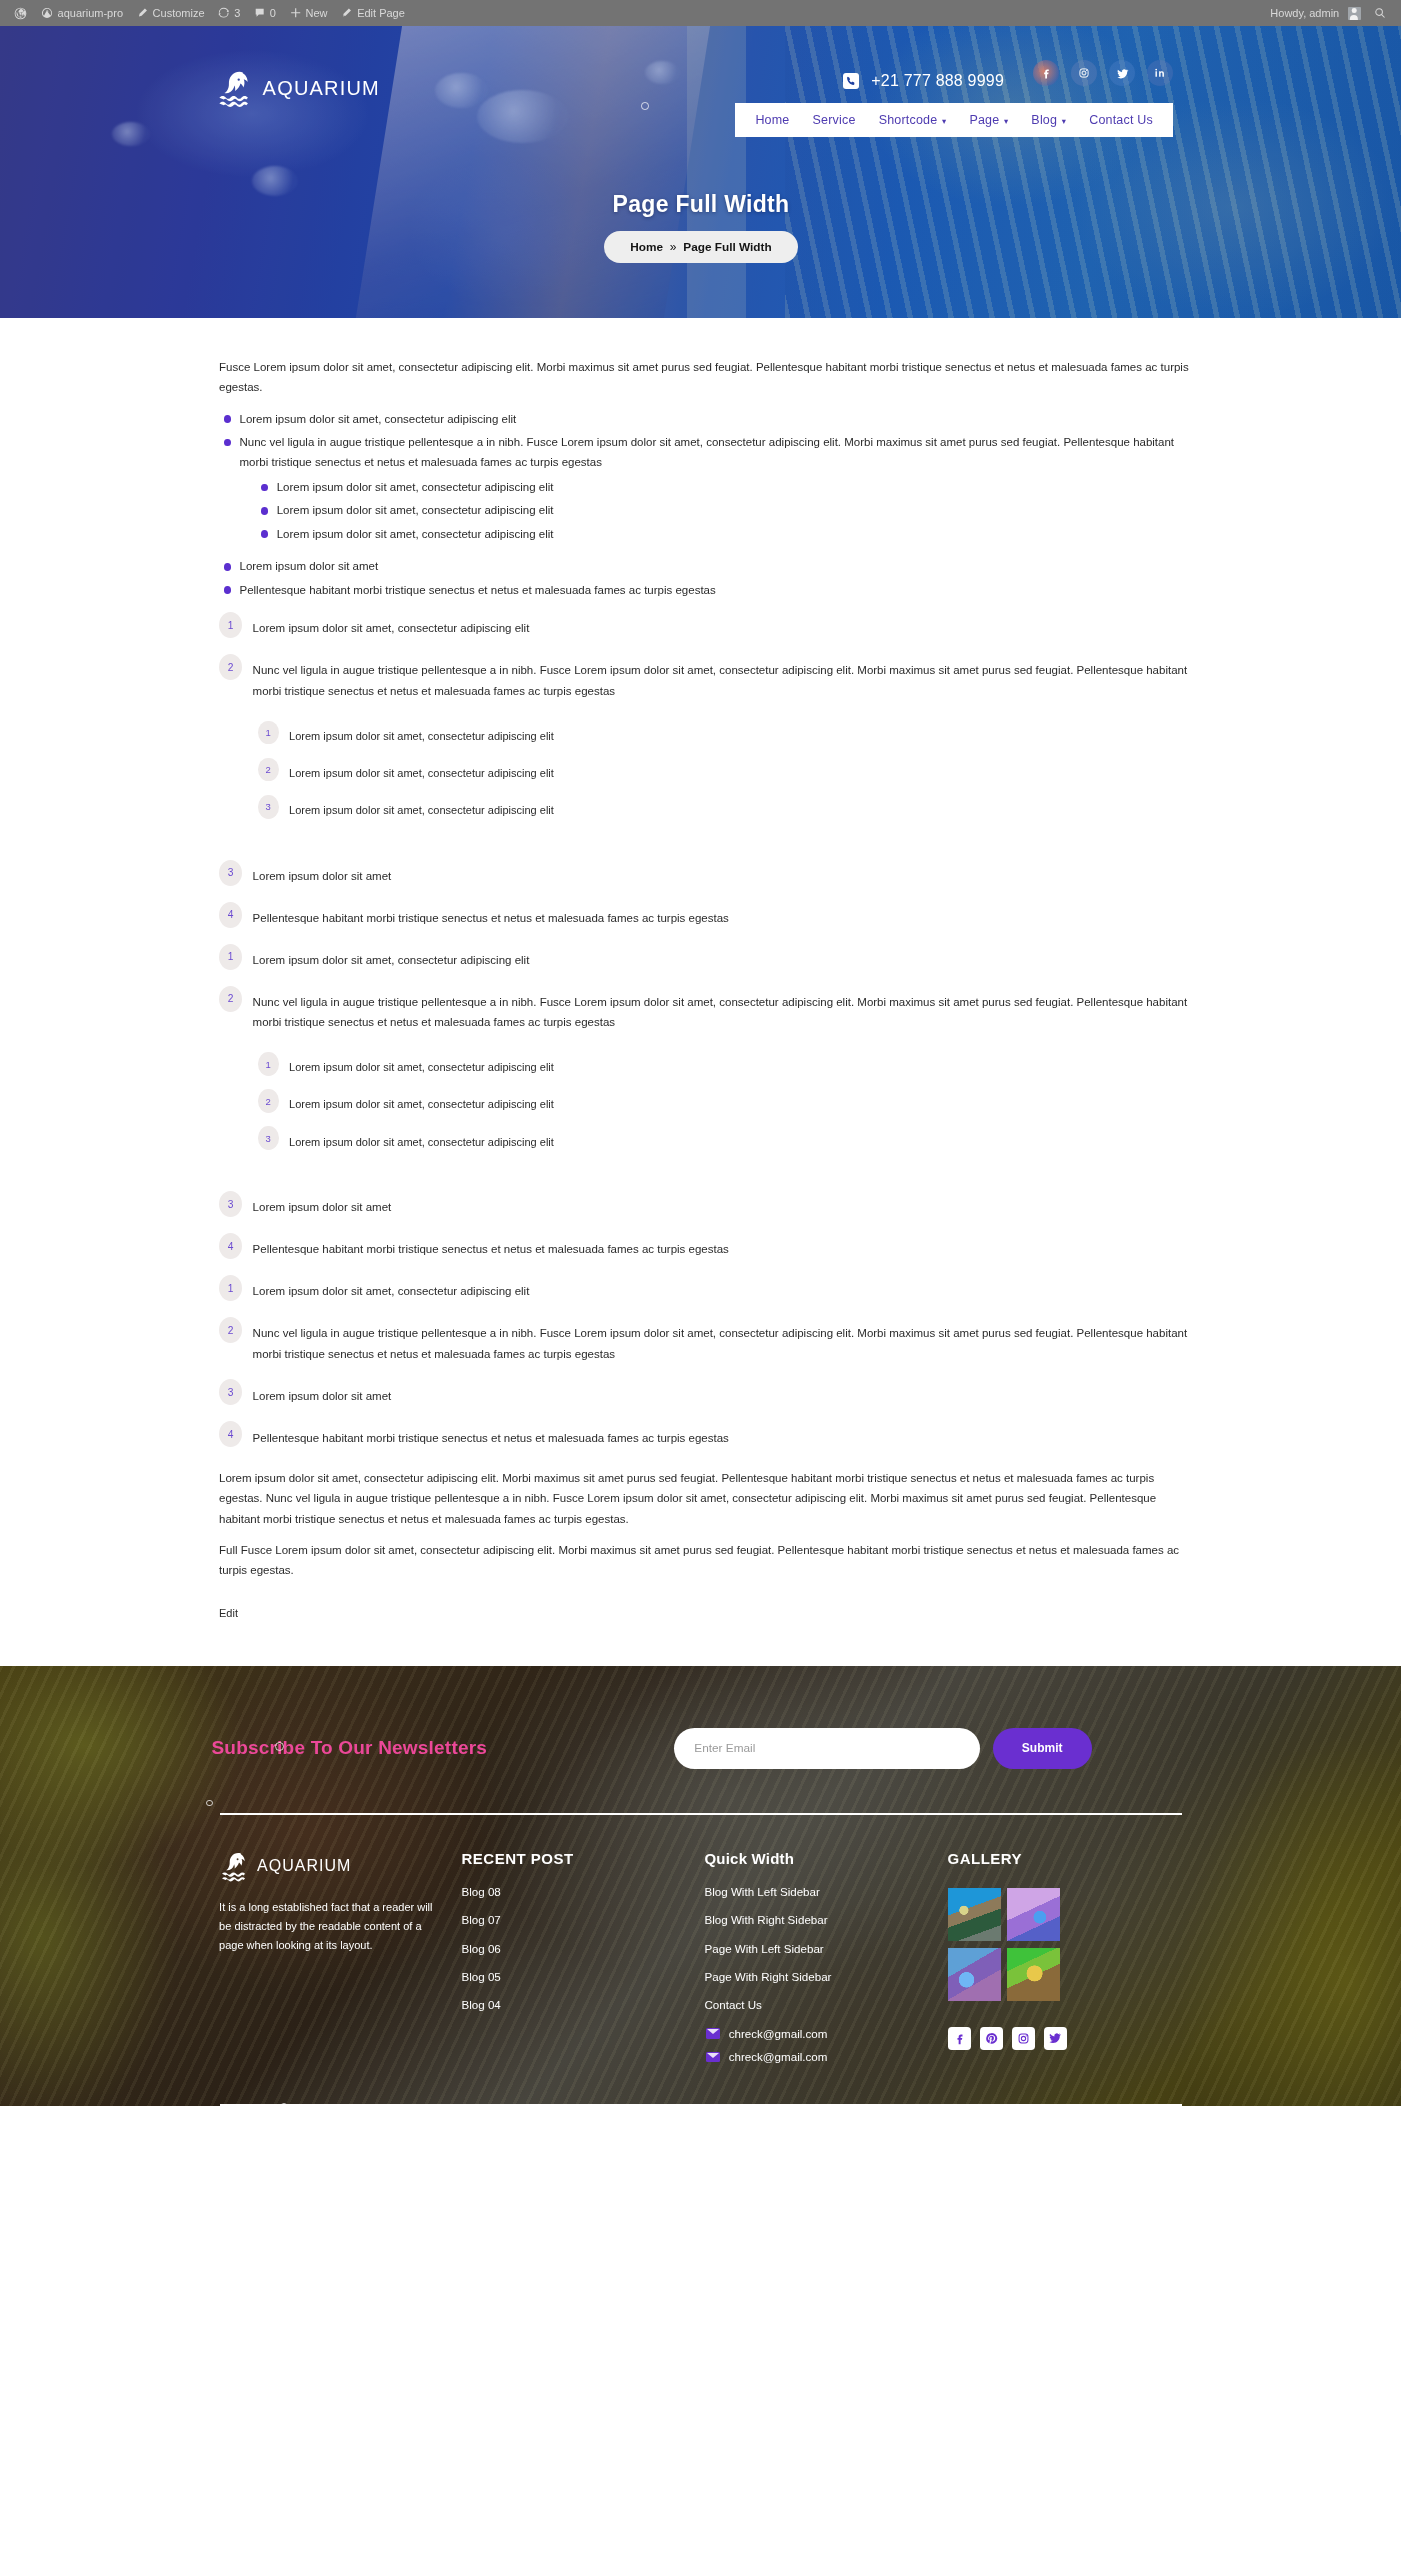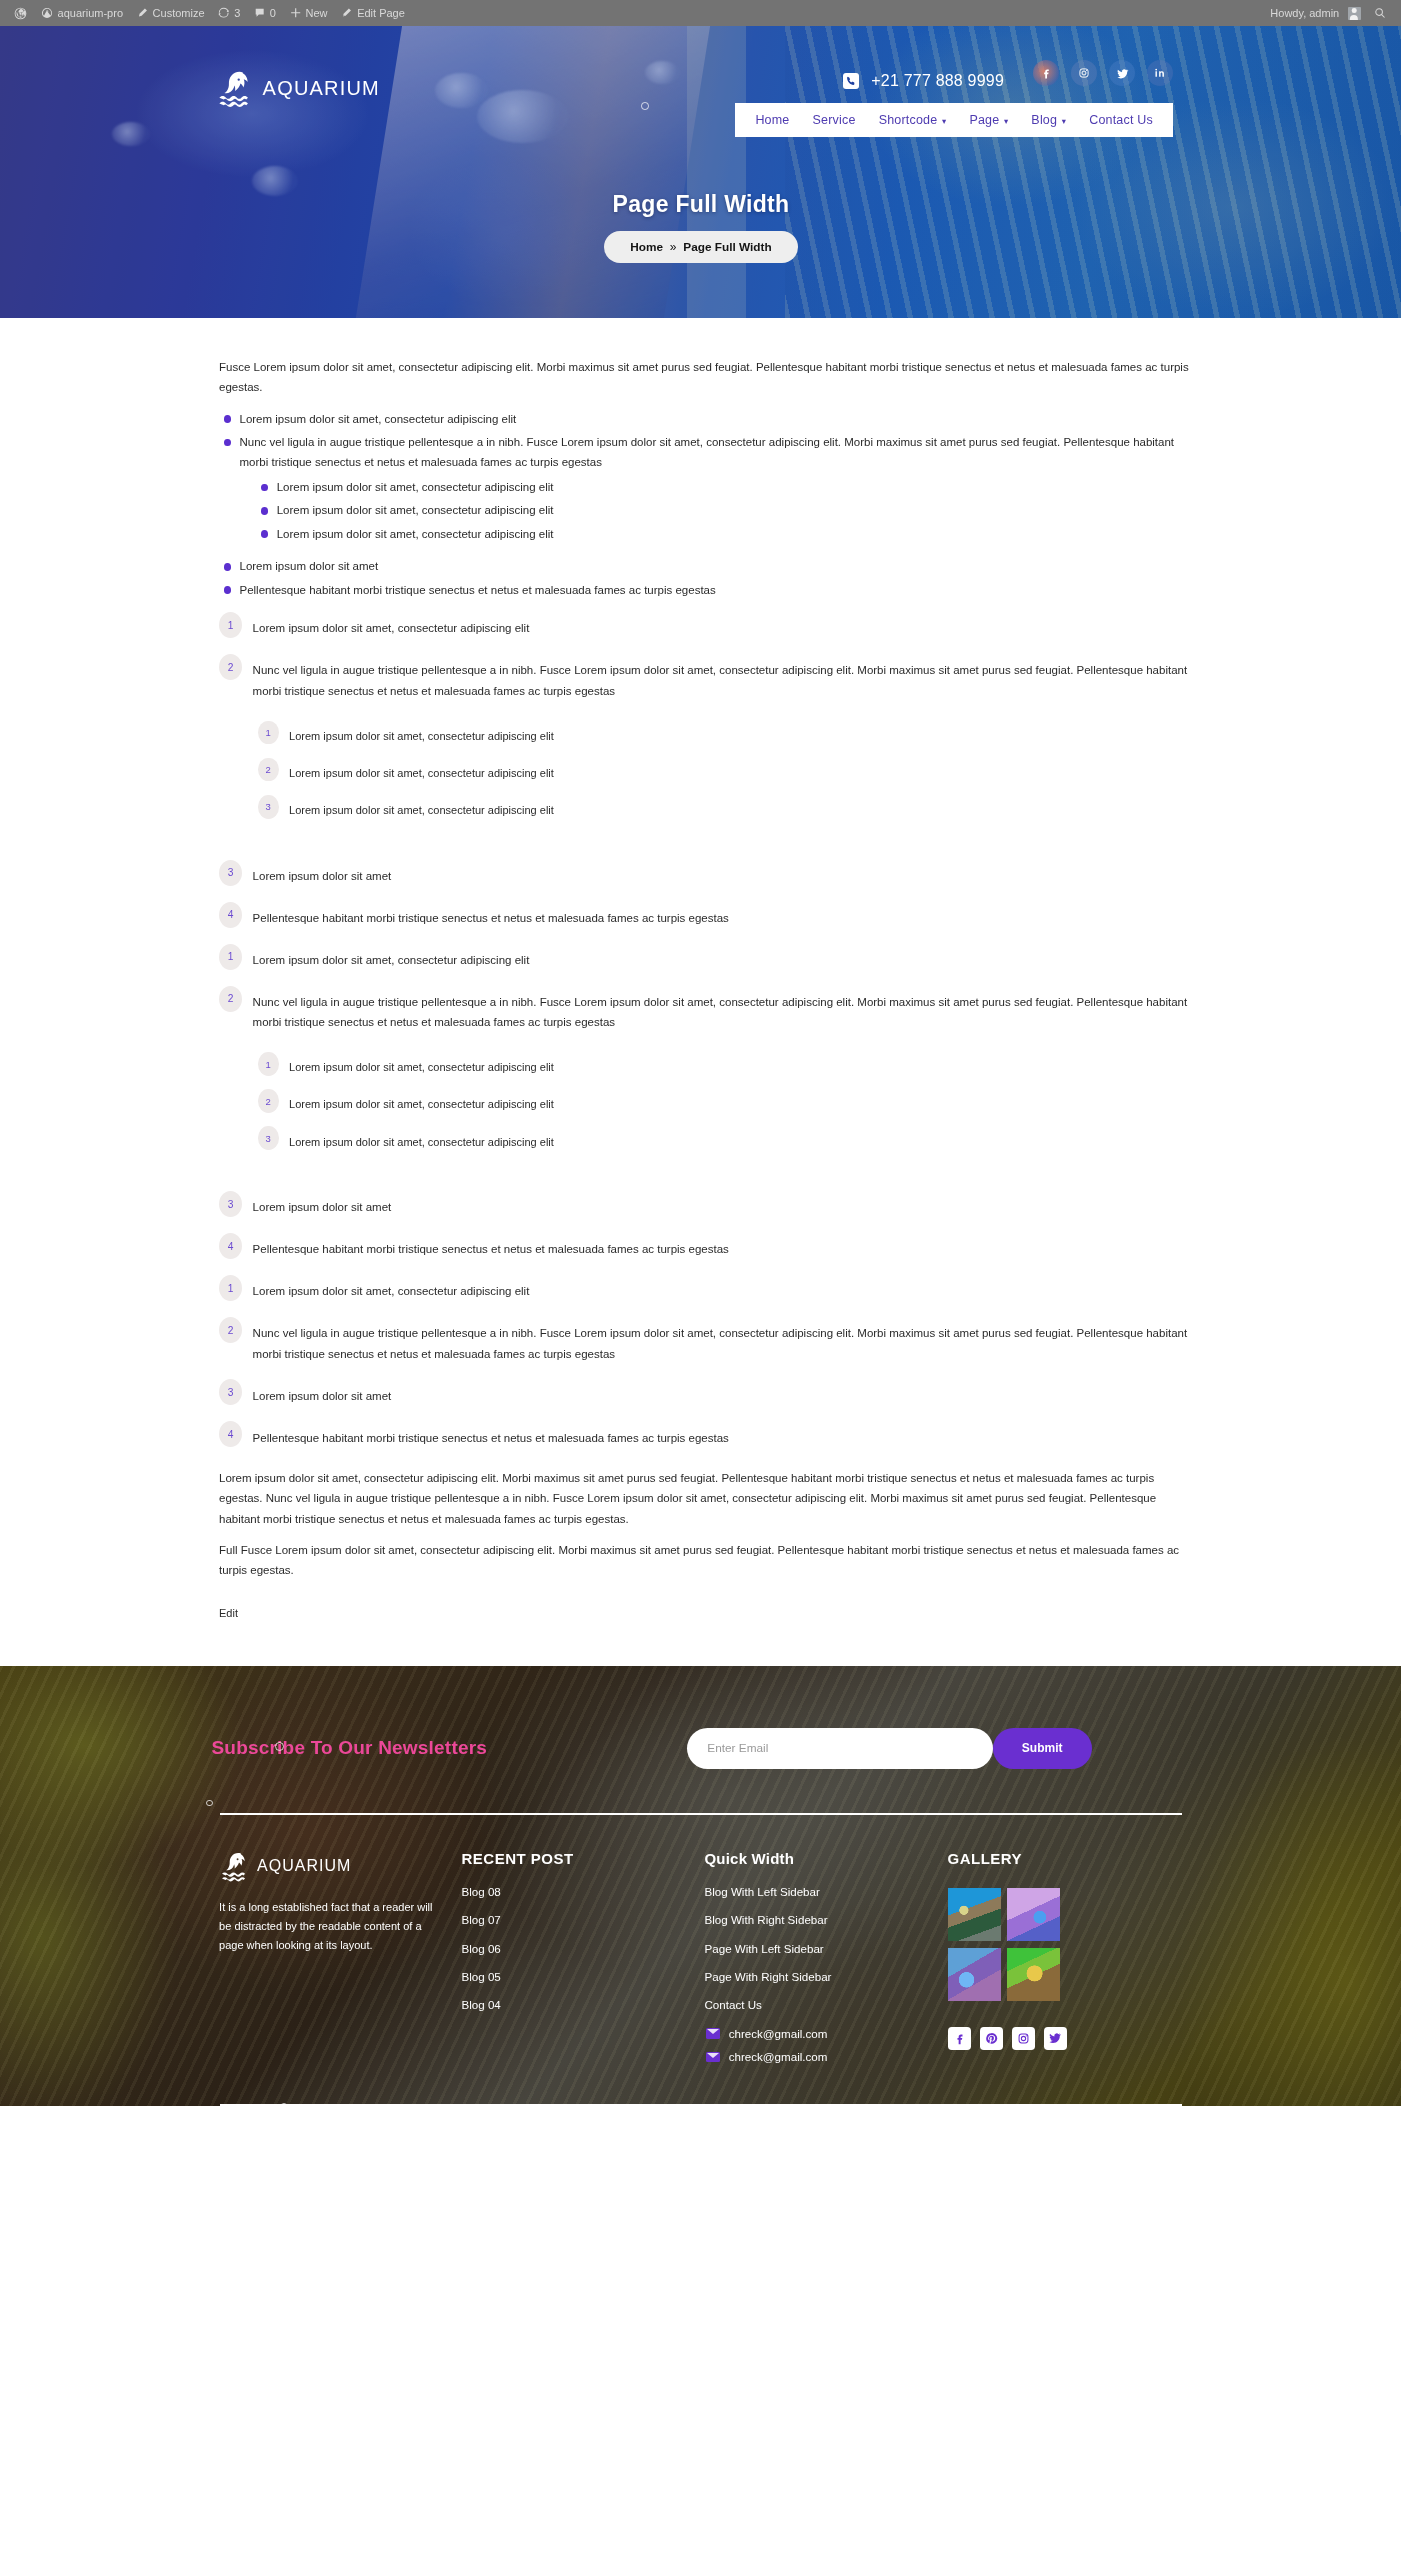--- a/index.html
+++ b/index.html
@@ -223,21 +223,21 @@
   .fz-inner { position: relative; z-index: 3; }
 
   .subscribe {
     display: flex; align-items: center;
     width: 979px; margin: 0 auto; padding: 62px 0 44px 0;
   }
   .sub-title {
     color: #ec4899; font-size: 19px; font-weight: 700; letter-spacing: 0.2px;
     flex: 0 0 auto;
   }
-  .sub-form { margin-left: auto; display: flex; align-items: center; margin-right: 99px; }
+  .sub-form { margin-left: auto; display: flex; align-items: center; gap: 13px; margin-right: 99px; }
   .sub-input {
     width: 306px; height: 41px; border: none; outline: none;
     border-radius: 23px; background: #fff; padding: 0 20.5px;
     font-family: "Liberation Sans", sans-serif; font-size: 11.8px; color: #333;
   }
   .sub-input::placeholder { color: #9a9a9a; }
   .sub-btn {
     border: none; cursor: pointer;
     background: #6a2fd0; color: #fff;
     border-radius: 23px; padding: 0 29px; height: 41px;

